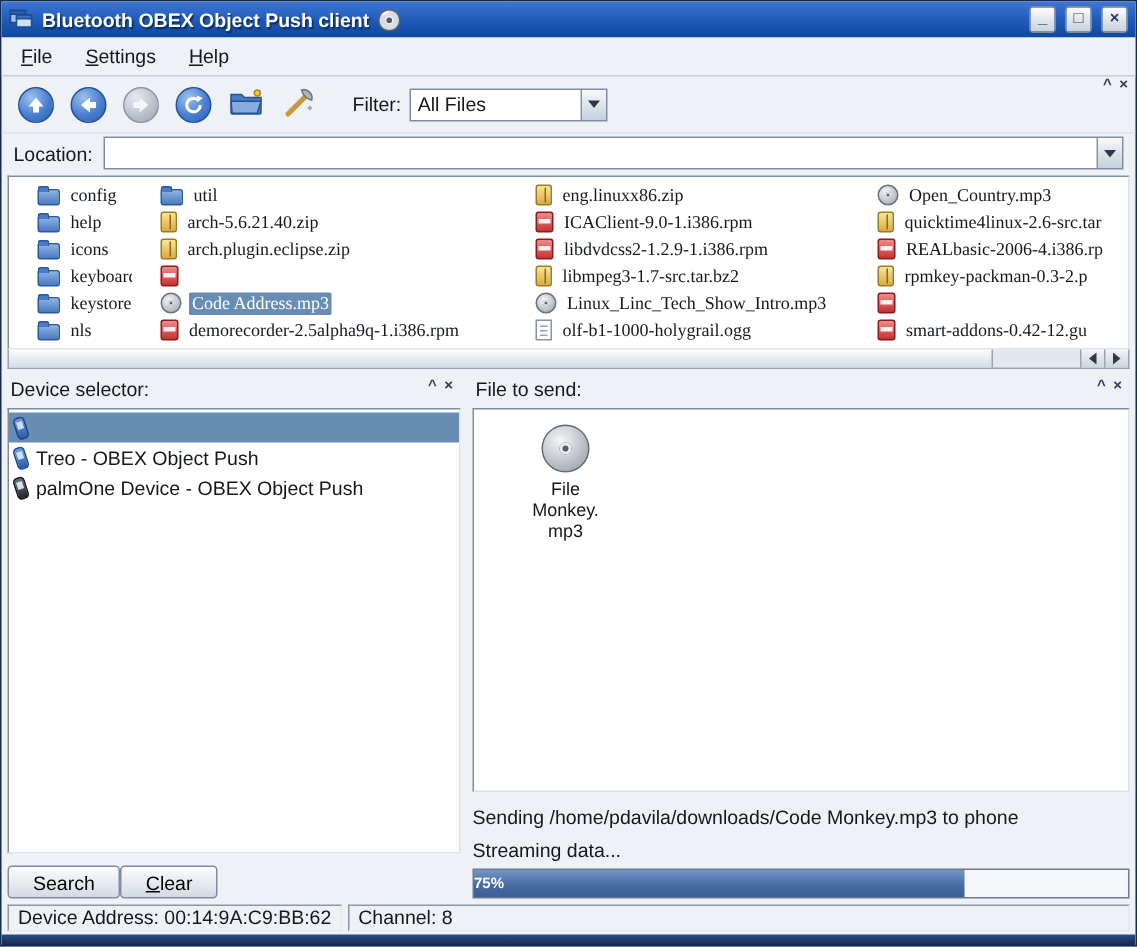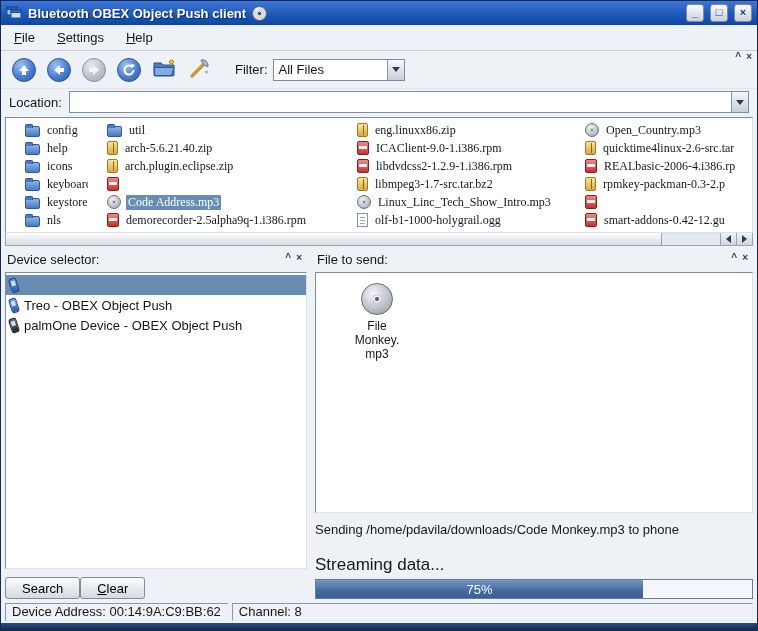--- a/index.html
+++ b/index.html
@@ -134,28 +134,28 @@
   
   .file-view{
     flex:1; background:#fff; border:1px solid; border-color:#7f8c9f #dde2e9 #dde2e9 #7f8c9f;
     margin-top:2px; overflow:hidden; padding:10px 0 0 22px;
   }
   .send-file{ width:78px; display:flex; flex-direction:column; align-items:center; gap:4px; }
   .cd-icon{ width:32px; height:32px; border-radius:50%; background:radial-gradient(circle at 38% 32%, #f6f6f8, #8f97a2); border:1px solid #646c78; position:relative; }
   .cd-icon::before{ content:""; position:absolute; left:11px; top:11px; width:8px; height:8px; border-radius:50%; background:#525a68; box-shadow:inset 0 0 0 2px #e8ebef; }
   .send-file-label{ font-size:12px; text-align:center; white-space:pre-line; line-height:14px; }
   .status-line1{ margin-top:9px; flex:0 0 16px; font-size:13px; white-space:nowrap; overflow:hidden; }
-  .status-line2{ margin-top:17px; flex:0 0 16px; font-size:17px; }
+  .status-line2{ margin-top:6px; flex:0 0 16px; font-size:13px; }
   .progress{
     margin-top:4px; flex:0 0 20px; border:1px solid #6d7b90; background:#f4f6fa; position:relative; overflow:hidden;
   }
   .progress-fill{
     height:100%; background:linear-gradient(#7396c6 0%, #44699f 60%, #3a5f95 100%);
-    display:flex; align-items:center; justify-content:center;
-    color:#fff; font-weight:normal; font-size:13px;
+    display:flex; align-items:center; justify-content:flex-start;
+    color:#fff; font-weight:bold; font-size:10px;
   }
   
   .statusbar{ flex:0 0 20px; display:flex; gap:4px; align-items:center; padding:0 4px 2px 4px;justify-content:space-between; }
   .sb-cell{
     height:18px; line-height:16px; padding:0 6px; font-size:13px; white-space:nowrap;
     border:1px solid; border-color:#8c97a8 #e6eaef #e6eaef #8c97a8;
   }
   .sb-grow{ flex:1; }
   .bottom-strip{ flex:0 0 7px; background:linear-gradient(#2d4c84,#16294e); }
   u{ text-decoration:underline; }

